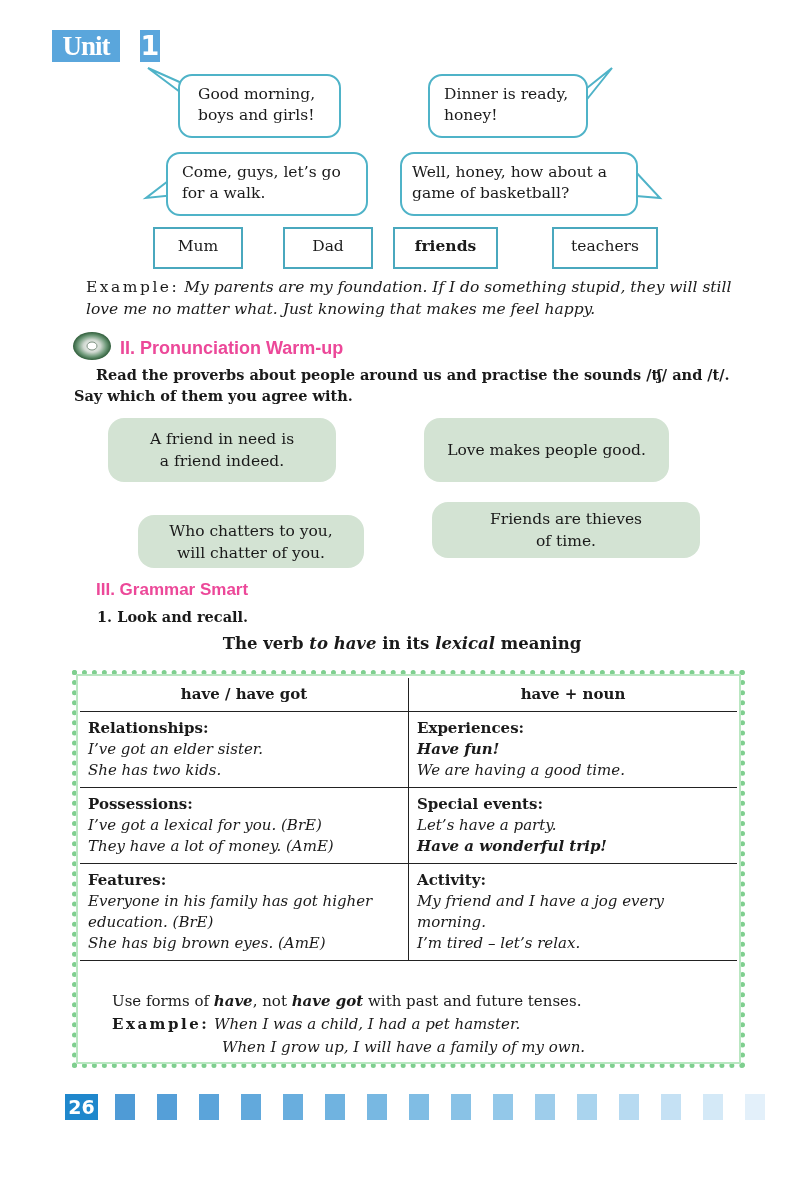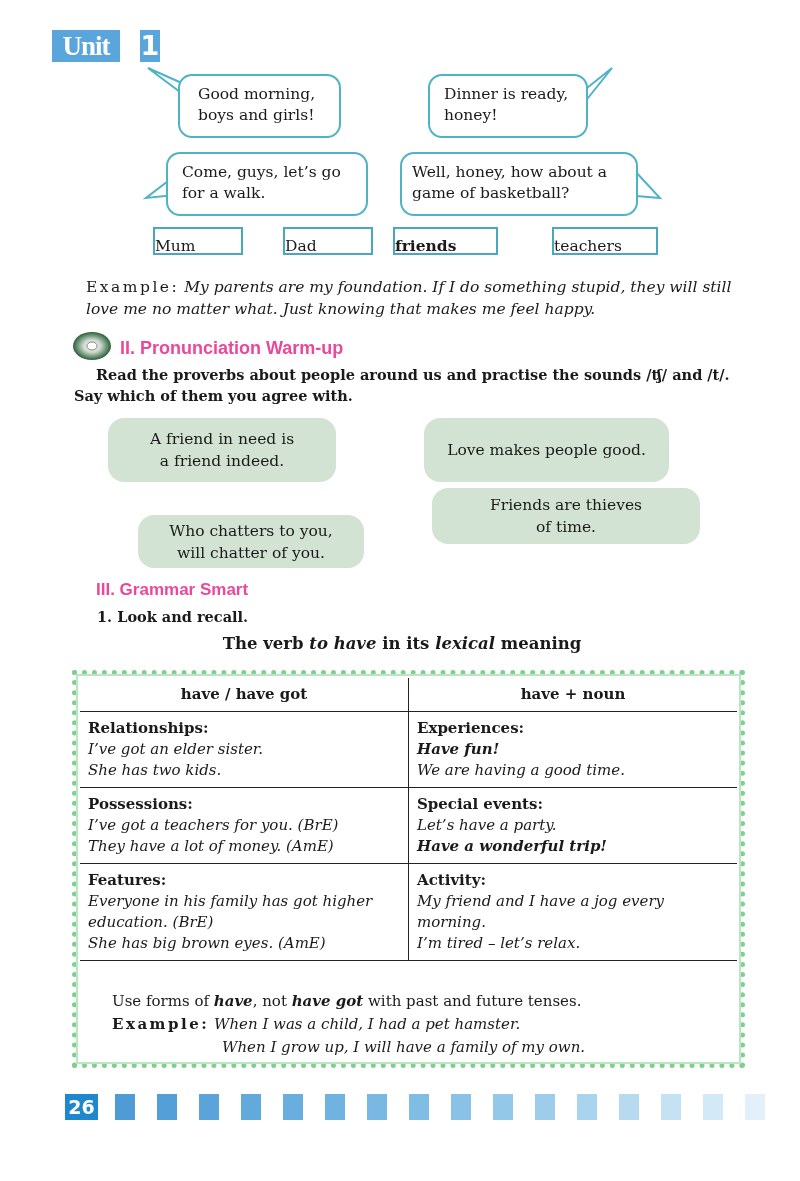--- a/index.html
+++ b/index.html
@@ -9,21 +9,21 @@
   }
   .abs { position: absolute; }
   
   .unit-word { left: 52px; top: 30px; width: 68px; height: 32px; background: #5aa6dc; color: #fff;
     font-family: Liberation Serif, serif; font-weight: bold; font-size: 27px; line-height: 32px; text-align: center; letter-spacing: -1px; }
   .unit-num { left: 140px; top: 30px; width: 20px; height: 32px; background: #5aa6dc; color: #fff;
     font-family: "DejaVu Sans", sans-serif; font-weight: bold; font-size: 27px; line-height: 32px; text-align: center; }
   
   .bubble { border: 2px solid #4fb3c8; border-radius: 14px; background: #fff; font-size: 15.5px; line-height: 21px; padding: 8px 14px; box-sizing: border-box; }
   
-  .wordbox { border: 2px solid #4aa8be; background: #fff; font-size: 15.5px; text-align: left; line-height: 34px; height: 28px; box-sizing: border-box; }
+  .wordbox { border: 2px solid #4aa8be; background: #fff; font-size: 15.5px; text-align: center; line-height: 34px; height: 42px; box-sizing: border-box; }
   .example { left: 74px; width: 668px; font-size: 15.5px; line-height: 22px; margin-left: 12px; }
   .spaced { letter-spacing: 2.5px; font-style: normal; }
   .ital { font-style: italic; }
   .section-title { font-family: "Liberation Sans", sans-serif; font-weight: bold; color: #ec4899; font-size: 18px; }
   .instr { font-weight: bold; font-size: 14.5px; line-height: 21px; }
   .proverb { background: #d3e3d3; border-radius: 16px; font-size: 15.5px; line-height: 22px; text-align: center; display: flex; align-items: center; justify-content: center; box-sizing: border-box; }
   .table-frame { left: 72px; top: 670px; width: 673px; height: 398px; box-sizing: border-box;
     border: 5px dotted #7fcf8f; outline: 2px solid #b9e7c1; outline-offset: -6px; background: #fff; }
   table.gram { position: absolute; left: 80px; top: 678px; width: 657px; border-collapse: collapse; font-size: 15px; line-height: 21px; }
   table.gram td, table.gram th { border: 1.5px solid #222; vertical-align: top; padding: 6px 8px; }
@@ -103,21 +103,21 @@
   <div>
       <div>Love makes people good.</div>
     </div>
 </div>
 <div class="abs proverb" style="left:138px;top:498px;width:226px;height:53px;margin-top:17px;">
   <div>
       <div>Who chatters to you,</div>
       <div>will chatter of you.</div>
     </div>
 </div>
-<div class="abs proverb" style="left:432px;top:488px;width:268px;height:56px;">
+<div class="abs proverb" style="left:432px;top:502px;width:268px;height:56px;">
   <div>
       <div>Friends are thieves</div>
       <div>of time.</div>
     </div>
 </div>
 
 <div class="abs section-title" style="left:96px;top:580px;font-size:17px;">III. Grammar Smart</div>
 <div class="abs instr" style="left:97px;top:606px;">1. Look and recall.</div>
 <div class="abs" style="left:0;width:800px;top:634px;text-align:center;font-weight:bold;font-size:16.5px;padding-left:4px;box-sizing:border-box;">
   <span>The verb </span><span class="ital">to have</span><span> in its </span><span class="ital">lexical</span><span> meaning</span>
@@ -138,21 +138,21 @@
     </td>
     <td>
       <span class="cell-head">Experiences:</span>
       <span class="ex" style="font-weight:bold;">Have fun!</span>
       <span class="ex">We are having a good time.</span>
     </td>
   </tr>
   <tr>
     <td>
       <span class="cell-head">Possessions:</span>
-      <span class="ex">I’ve got a teachers for you. (BrE)</span>
+      <span class="ex">I’ve got a lexical for you. (BrE)</span>
       <span class="ex">They have a lot of money. (AmE)</span>
     </td>
     <td>
       <span class="cell-head">Special events:</span>
       <span class="ex">Let’s have a party.</span>
       <span class="ex" style="font-weight:bold;">Have a wonderful trip!</span>
     </td>
   </tr>
   <tr>
     <td>

